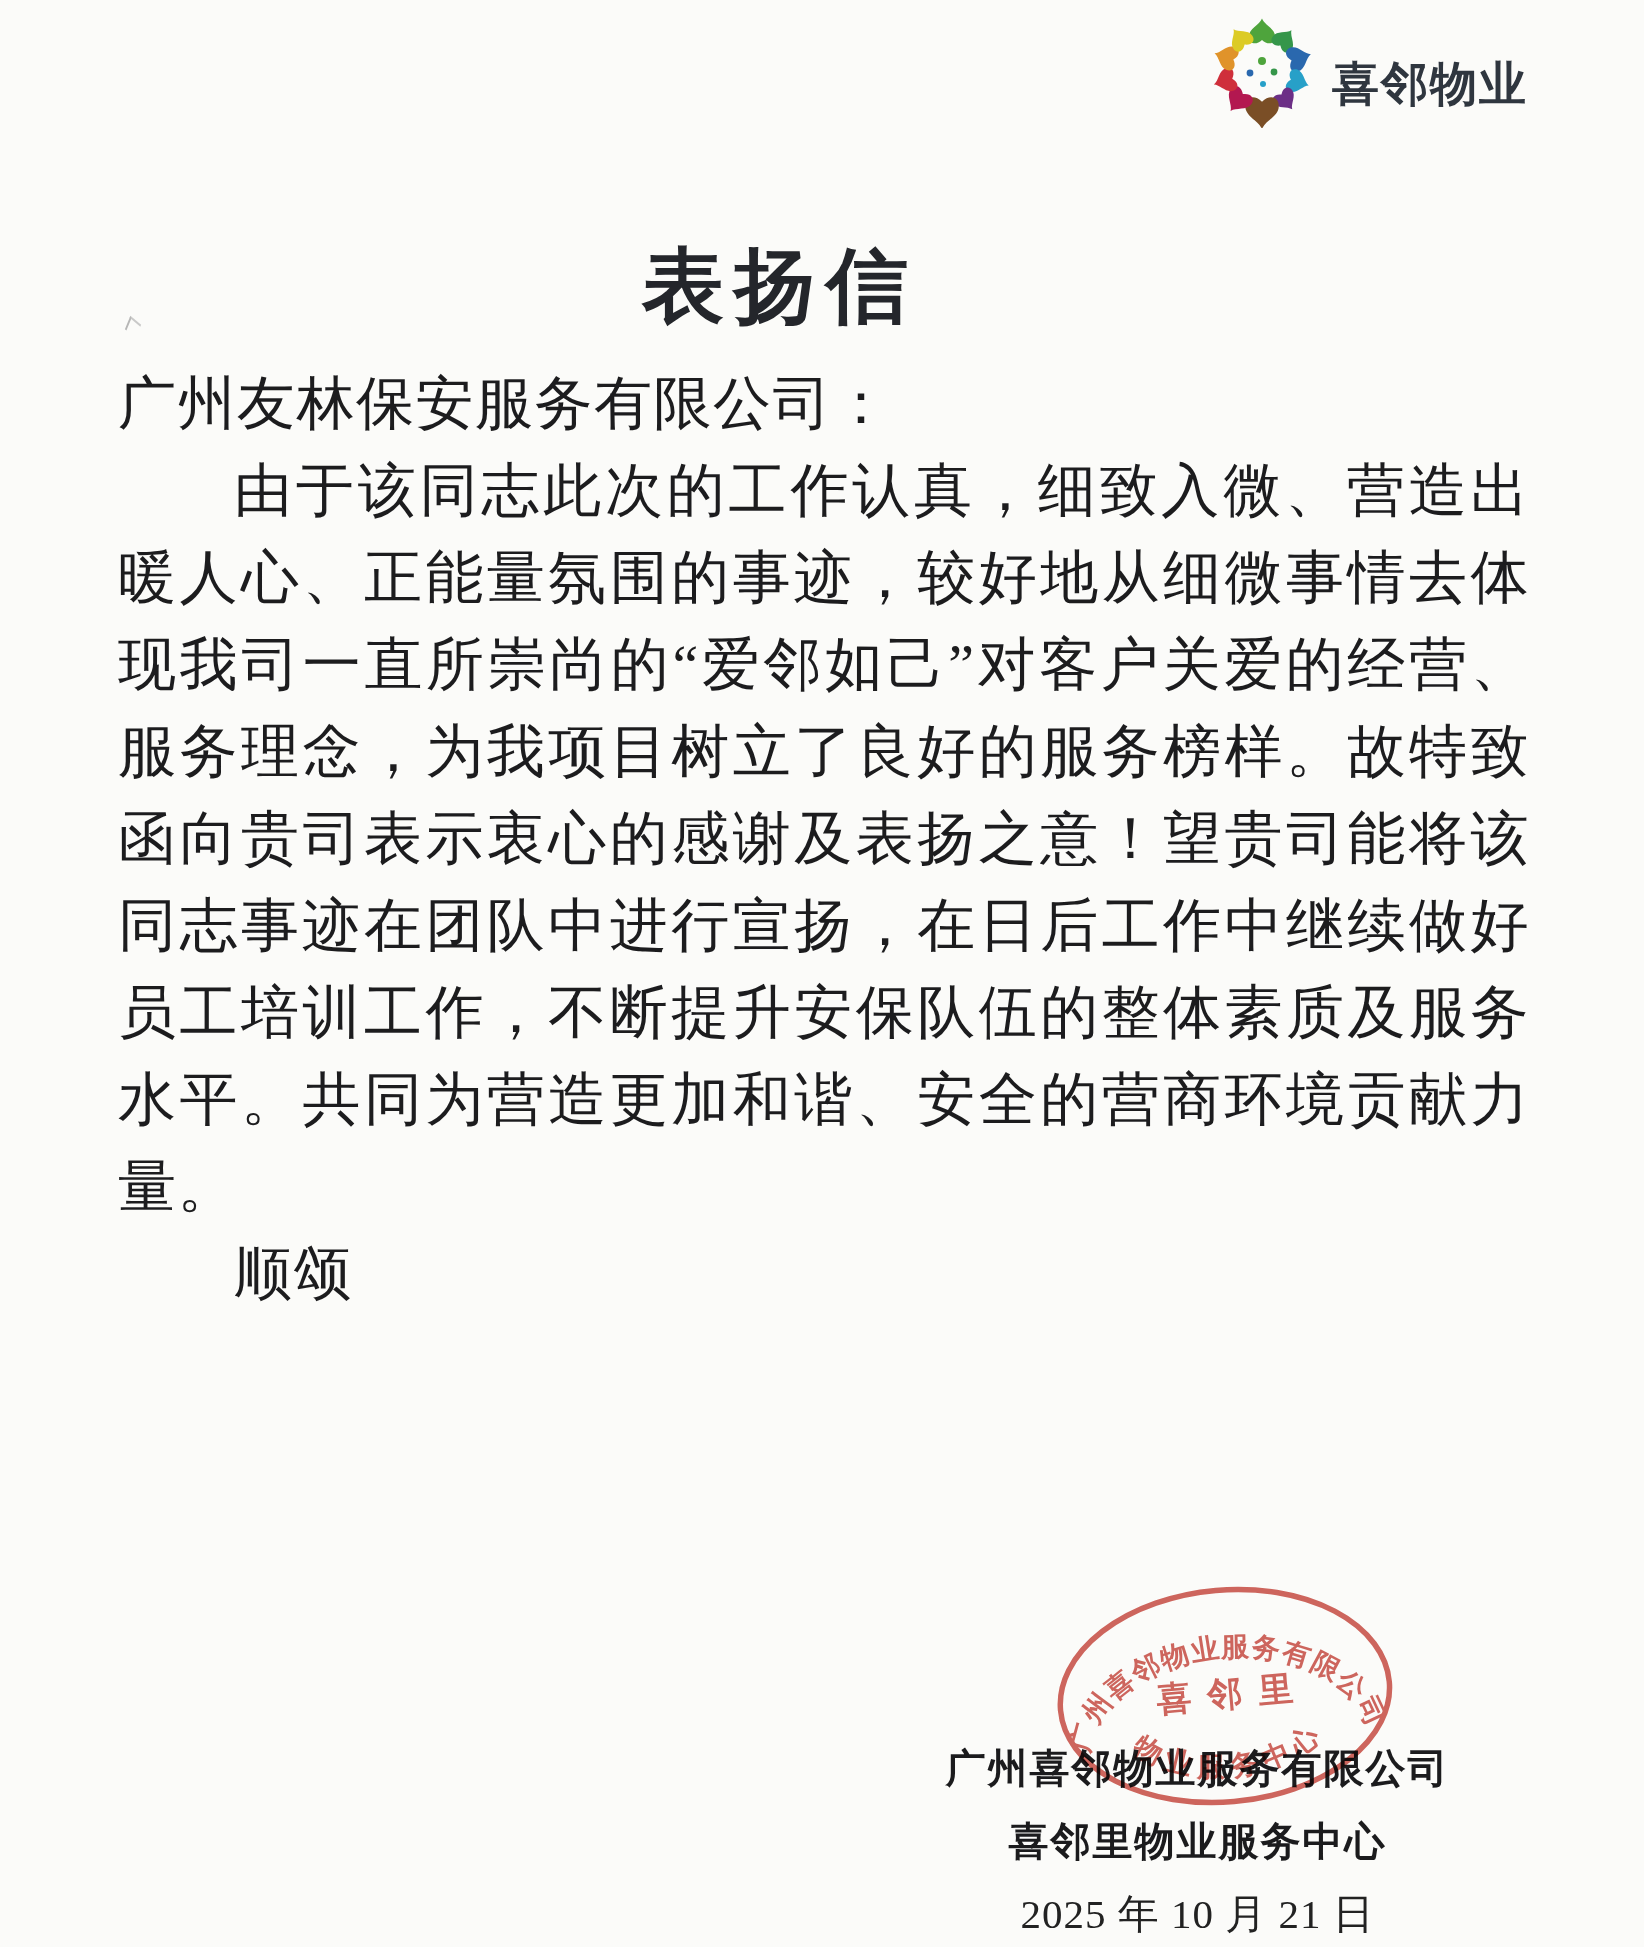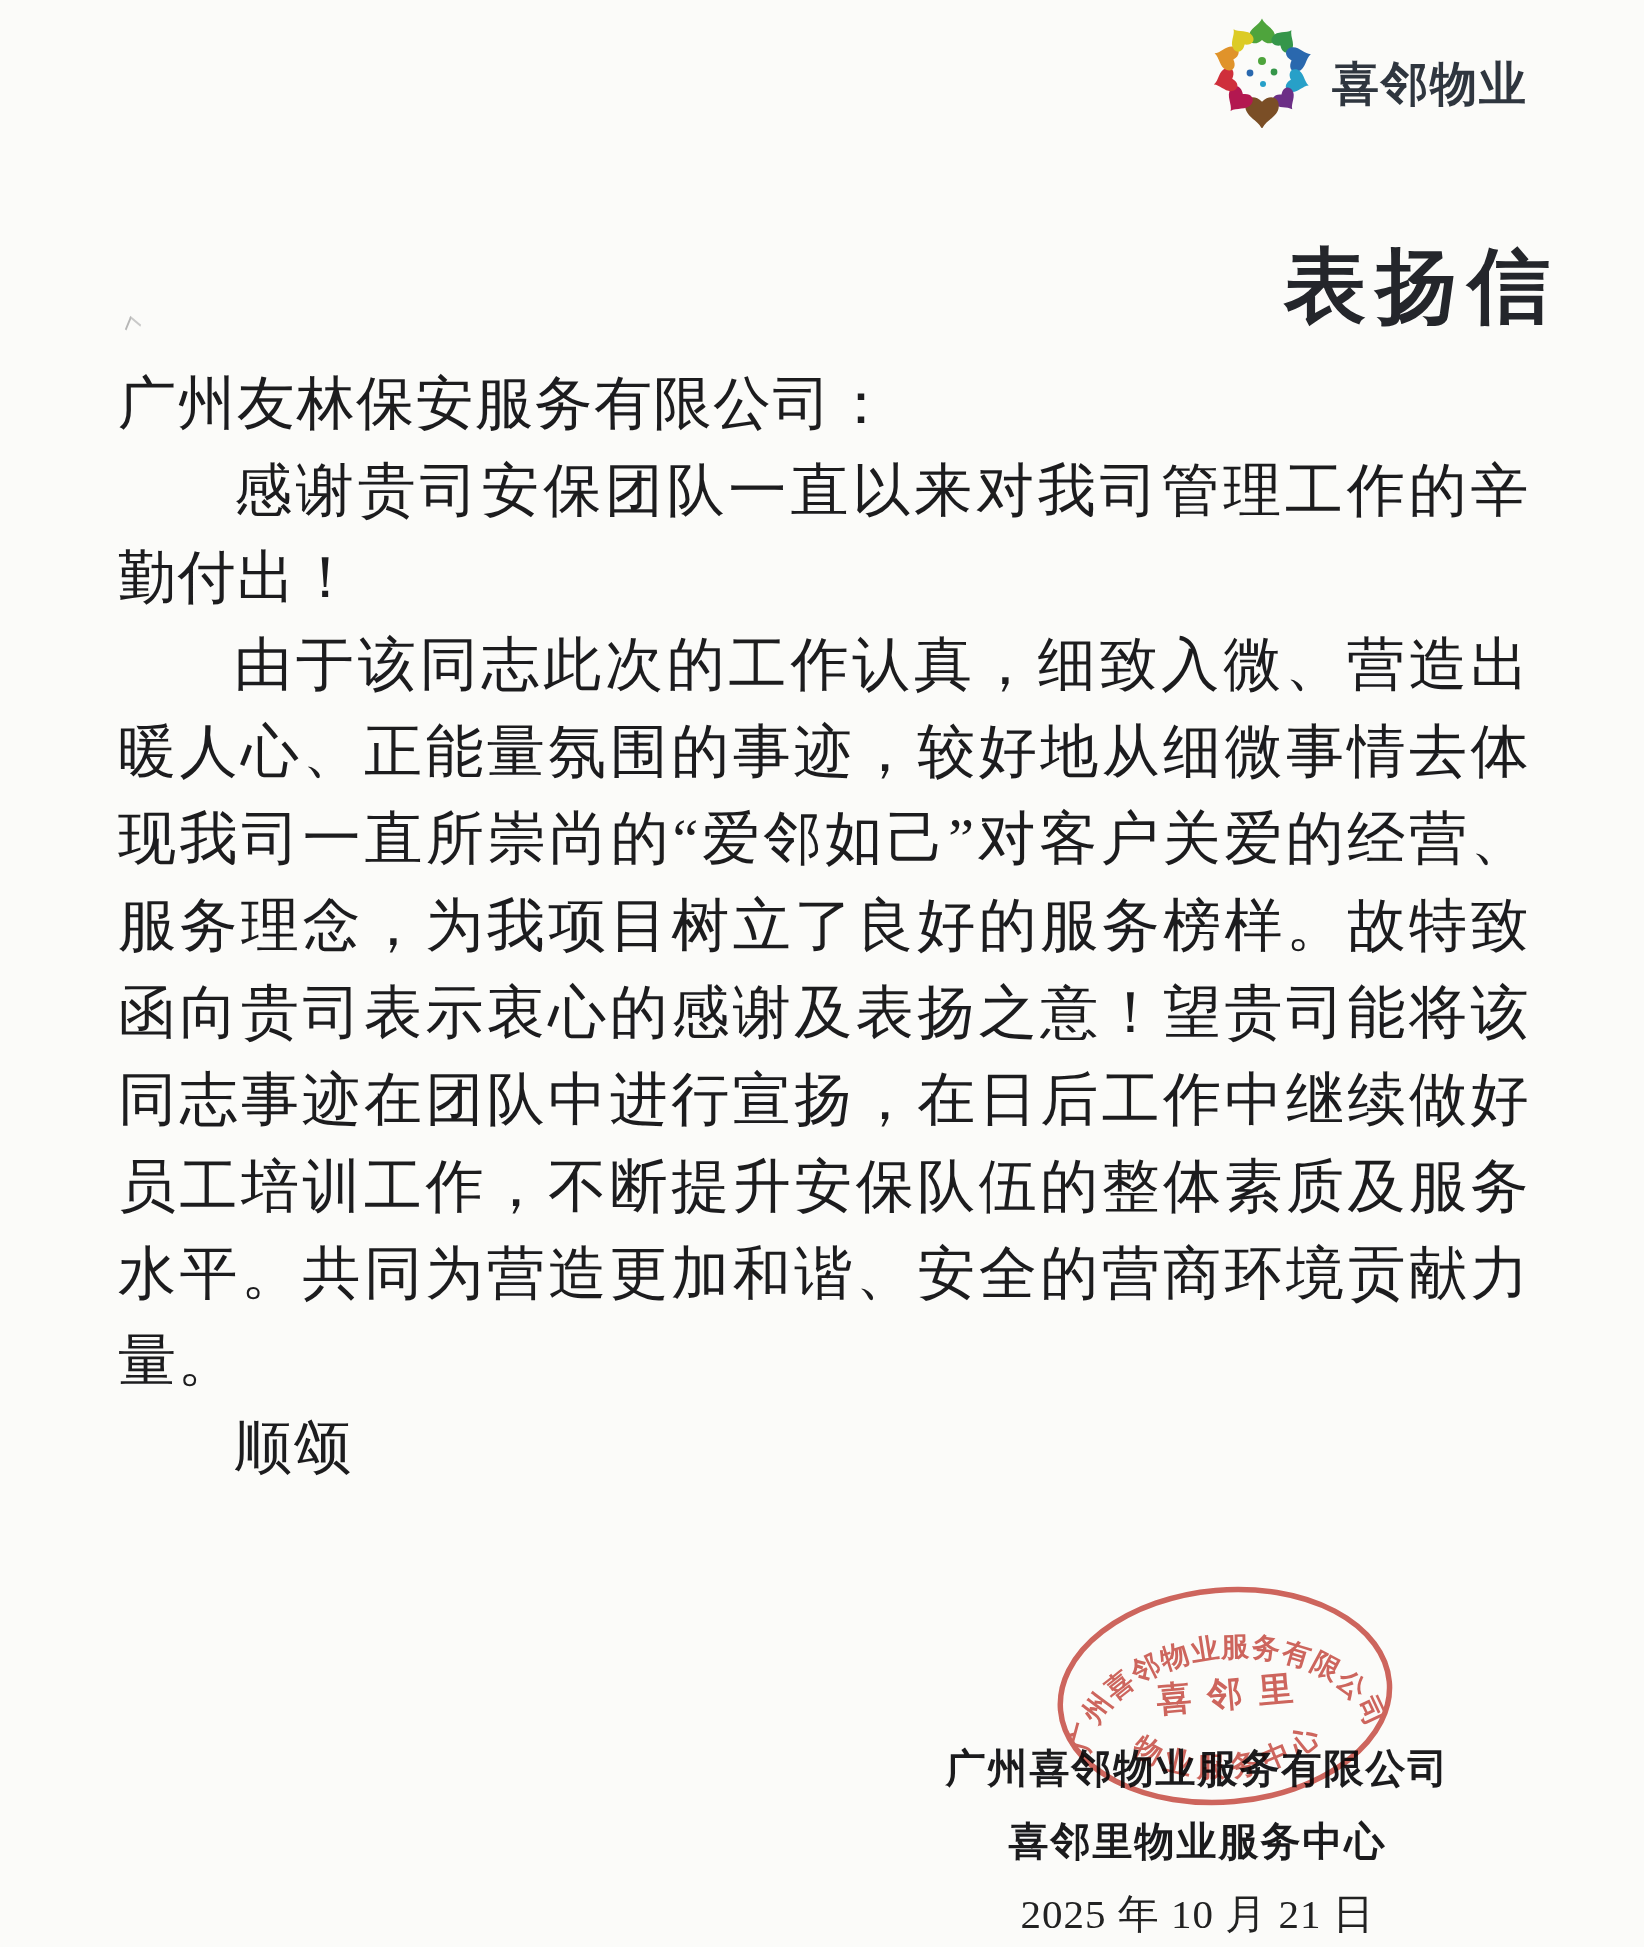--- a/index.html
+++ b/index.html
@@ -24,21 +24,21 @@
     font-size: 47px;
     letter-spacing: 2px;
     color: var(--logo-text-color, #2f363f);
     margin-left: 8px;
     margin-top: 26px;
   }
 
   
   .letter-title {
     position: absolute; top: 232px; left: 0; width: 1560px;
-    text-align: right;
+    text-align: center;
     font-size: 82px; font-weight: bold;
     letter-spacing: 10px;
     color: #24262b;
   }
 
   
   .letter-body {
     position: absolute; top: 360px; left: 118px; width: 1412px;
     font-size: 58px;
     line-height: 87px;
@@ -115,21 +115,20 @@
   </svg>
   <div class="logo-text">喜邻物业</div>
 </div>
 
 <div class="letter-title">表扬信</div>
 
 <div class="scan-speck"></div>
 
 <div class="letter-body">
   <p class="recipient">广州友林保安服务有限公司：</p>
-  <p>感谢贵司安保团队一直以来对我司管理工作的辛勤付出！</p>
   <p>由于该同志此次的工作认真，细致入微、营造出暖人心、正能量氛围的事迹，较好地从细微事情去体现我司一直所崇尚的“爱邻如己”对客户关爱的经营、服务理念，为我项目树立了良好的服务榜样。故特致函向贵司表示衷心的感谢及表扬之意！望贵司能将该同志事迹在团队中进行宣扬，在日后工作中继续做好员工培训工作，不断提升安保队伍的整体素质及服务水平。共同为营造更加和谐、安全的营商环境贡献力量。</p>
   <p class="closing-shunsong">顺颂</p>
 </div>
 
 <div class="signature">
   <div class="sig-company">广州喜邻物业服务有限公司</div>
   <div class="sig-center">喜邻里物业服务中心</div>
   <div class="sig-date">2025 年 10 月 21 日</div>
 </div>
 

